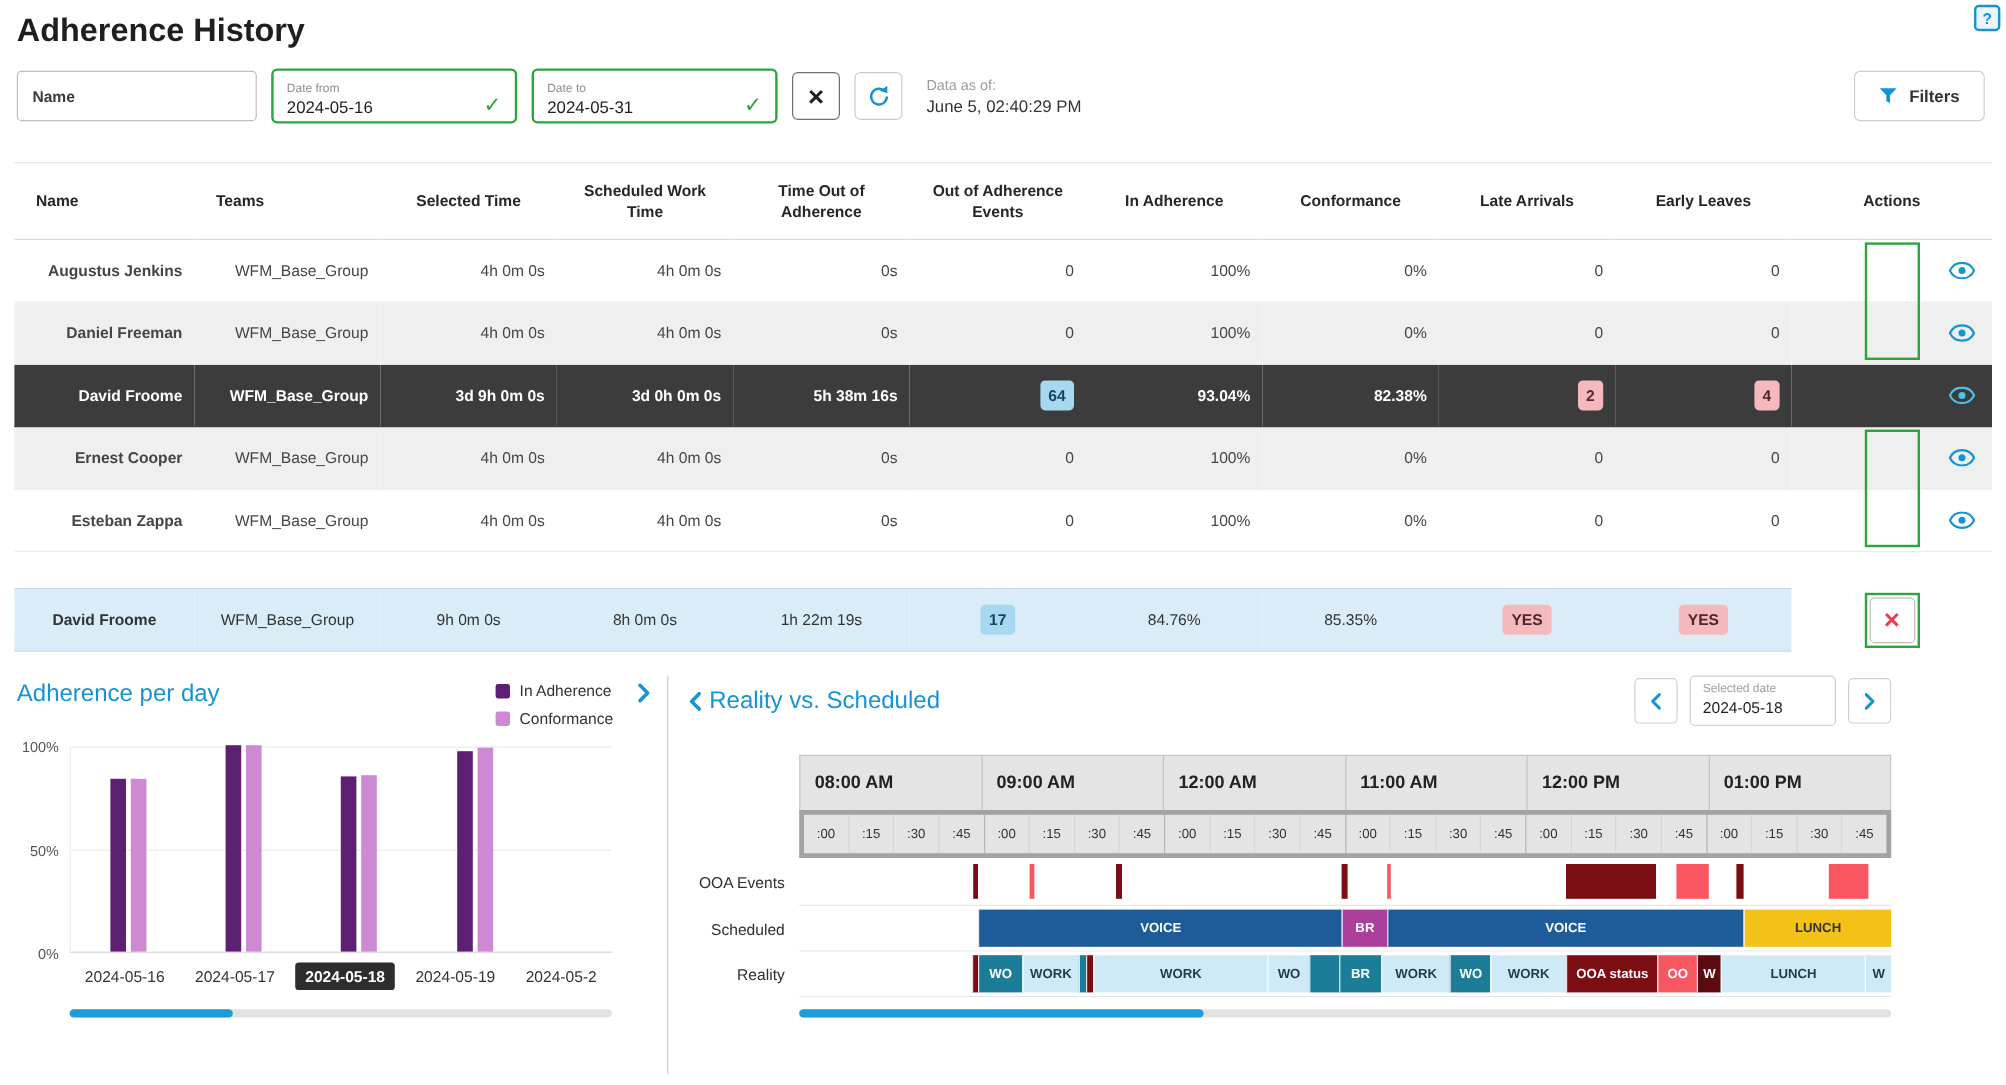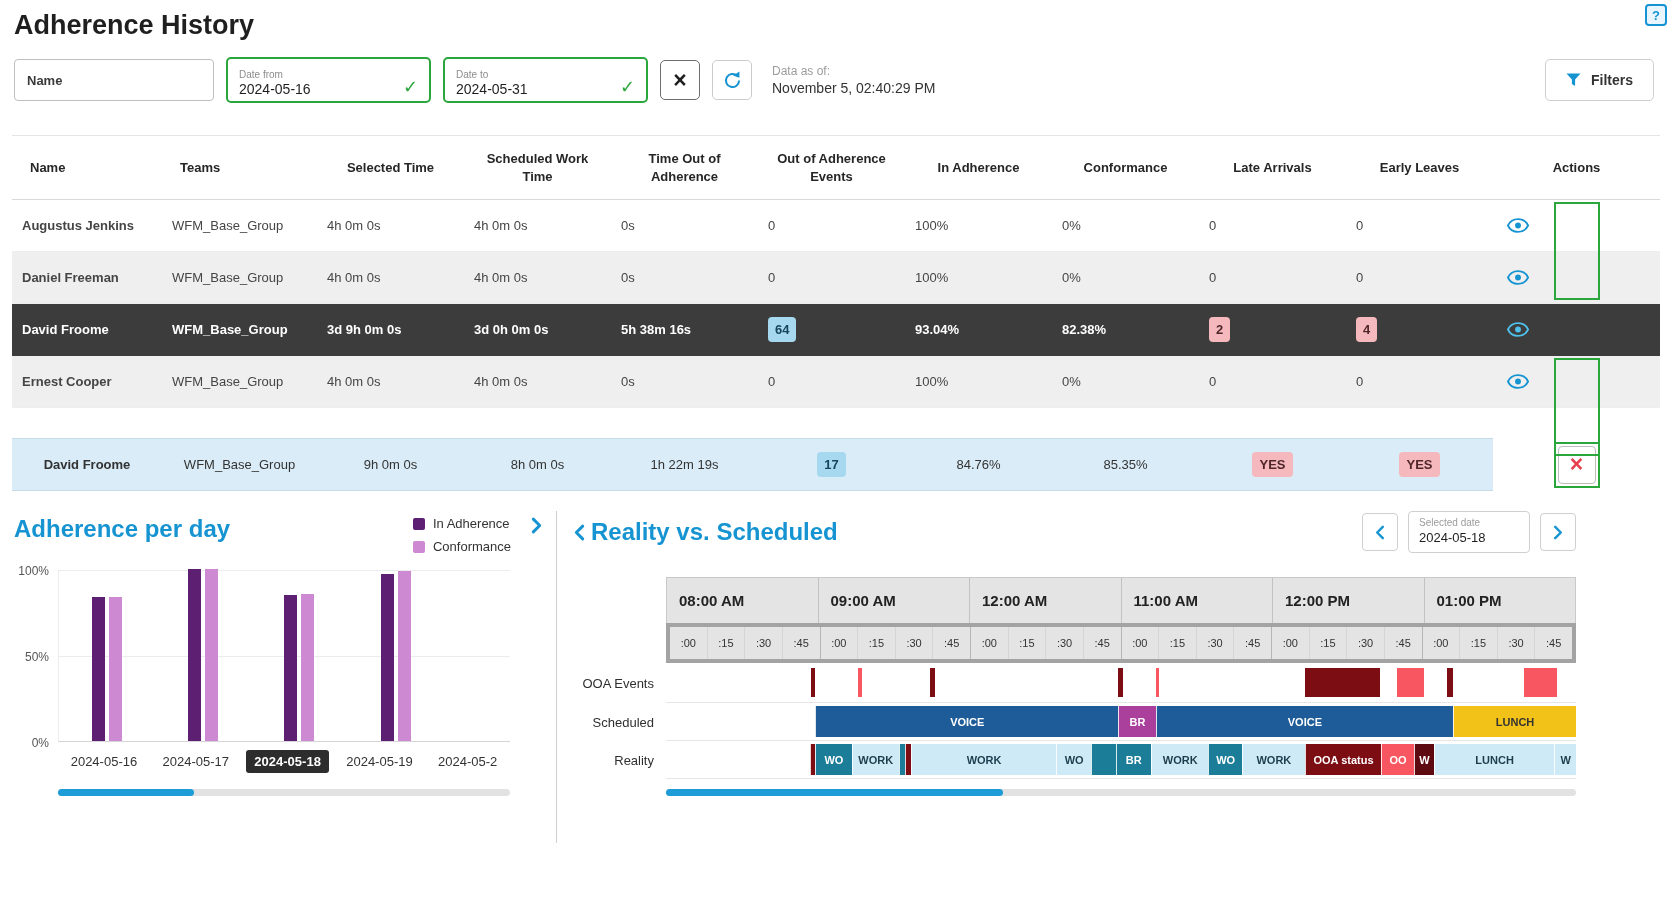--- a/index.html
+++ b/index.html
@@ -26,21 +26,21 @@
   .asof-label{font-size:12px;color:#9c9c9c}
   .asof-value{font-size:14px;color:#333;margin-top:2px}
   .filters-btn{margin-left:auto;margin-right:4px;height:42px;padding:0 20px;border:1px solid #cfcfcf;border-radius:5px;background:#fff;display:flex;align-items:center;gap:10px;font-size:14px;font-weight:700;color:#333;cursor:pointer}
   .filters-btn .funnel{color:var(--accent);display:flex}
 
   
   .table-wrap{position:relative;margin:32px 12px 0 12px}
   table.grid,table.detail{width:1648px;border-collapse:collapse;table-layout:fixed}
   .grid thead th{height:64px;font-size:13px;font-weight:700;color:#262626;vertical-align:middle;border-top:1px solid #e4e4e4;border-bottom:1px solid #d9d9d9;padding:0 10px;line-height:1.35;text-align:center}
   .grid thead th.left{text-align:left;padding-left:18px}
-  .grid tbody td{height:52px;font-size:13px;color:#454545;text-align:left;vertical-align:middle;border-bottom:1px solid #ededed;padding:0 10px}
+  .grid tbody td{height:52px;font-size:13px;color:#454545;text-align:right;vertical-align:middle;border-bottom:1px solid #ededed;padding:0 10px}
   .grid tbody tr:nth-child(even){background:var(--row_alt)}
   td.c-name{font-weight:700;color:#2b2b2b;text-align:left;padding-left:18px}
   td.c-team{text-align:left;color:#3d3d3d;padding-left:18px}
   td.dim{color:#8a8a8a}
   tr.selected-row,tr.selected-row:nth-child(even){background:var(--dark_row)}
   tr.selected-row td{color:#fff;border-bottom:1px solid var(--dark_row);font-weight:700}
   tr.selected-row td.c-name,tr.selected-row td.c-team{color:#fff}
   .badge{display:inline-block;min-width:18px;padding:6px 7px;border-radius:4px;font-weight:700;font-size:13px;line-height:1}
   .badge.blue{background:var(--badge_blue);color:#17455c}
   .badge.pink{background:var(--badge_pink);color:#50262b}
@@ -57,21 +57,21 @@
   .detail td.c-close{background:#fff;border-color:transparent}
   .close-annot{display:inline-block;border:2px solid var(--green);padding:2px;line-height:0}
   .close-btn{width:38px;height:38px;border:1px solid #bdbdbd;border-radius:4px;background:#fff;color:var(--close_red);font-size:23px;font-weight:700;display:flex;align-items:center;justify-content:center;cursor:pointer;line-height:1}
 
   
   .bottom{display:flex;margin-top:20px;height:332px}
   .left-panel{width:557px;border-right:1px solid #cfcfcf;padding:4px 0 0 14px}
   .right-panel{flex:1;padding:0 0 0 17px}
   .rp-inner{width:1002px}
   .panel-head{display:flex;align-items:flex-start;gap:8px}
-  .panel-title{font-size:24px;font-weight:700;color:var(--accent)}
+  .panel-title{font-size:20px;font-weight:400;color:var(--accent)}
   .legend{margin-left:auto;display:flex;flex-direction:column;gap:8px;padding-top:1px;margin-right:8px}
   .legend-row{display:flex;align-items:center;gap:8px;font-size:13px;color:#333}
   .swatch{width:12px;height:12px;border-radius:2px;display:inline-block}
   .chev-btn{background:none;border:none;color:var(--accent);cursor:pointer;padding:2px 4px;margin-right:10px;display:flex}
 
   .chart{display:flex;margin-top:16px}
   .y-axis{width:44px;height:172px;position:relative;font-size:12px;color:#555}
   .y-axis div{position:absolute;right:9px}
   .yt0{top:-6px}.yt1{top:80px}.yt2{top:166px}
   .plot{position:relative;width:452px;height:172px;border-bottom:1px solid #d4d4d4;border-left:1px solid #ededed}
@@ -155,21 +155,21 @@
     <button class="icon-btn refresh-btn">
       <span style="display:flex">
         <svg viewBox="0 0 24 24" width="21" height="21">
             <path d="M19.5 12a7.5 7.5 0 1 1-2.2-5.3" fill="none" stroke="currentColor" stroke-width="2.3"></path>
             <polygon points="19.9,1.6 19.9,8.8 12.8,6.4" fill="currentColor"></polygon>
           </svg>
       </span>
     </button>
     <div class="asof">
       <div class="asof-label">Data as of:</div>
-      <div class="asof-value">November 5, 02:40:29 PM</div>
+      <div class="asof-value">June 5, 02:40:29 PM</div>
     </div>
     <button class="filters-btn">
       <span class="funnel">
         <svg viewBox="0 0 16 15" width="15" height="14">
             <path d="M0.5 0.5h15l-5.8 6.4v7.1l-3.4-2.1V6.9Z" fill="currentColor"></path>
           </svg>
       </span>
       <span>Filters</span>
     </button>
   </div>
@@ -254,20 +254,38 @@
           <td><span class="badge pink">4</span></td>
           <td><button class="eye-btn">
                 <svg viewBox="0 0 24 16" width="22" height="15">
                   <path d="M12 1C6.5 1 2.6 4.6 1 8c1.6 3.4 5.5 7 11 7s9.4-3.6 11-7C21.4 4.6 17.5 1 12 1Z" fill="none" stroke="currentColor" stroke-width="2"></path>
                   <circle cx="12" cy="8" r="3.2" fill="currentColor"></circle>
                 </svg>
               </button></td>
         </tr>
         <tr>
           <td class="c-name">Ernest Cooper</td>
+          <td class="c-team">WFM_Base_Group</td>
+          <td>4h 0m 0s</td>
+          <td>4h 0m 0s</td>
+          <td>0s</td>
+          <td class="dim">0</td>
+          <td>100%</td>
+          <td>0%</td>
+          <td class="dim">0</td>
+          <td class="dim">0</td>
+          <td><button class="eye-btn">
+                <svg viewBox="0 0 24 16" width="22" height="15">
+                  <path d="M12 1C6.5 1 2.6 4.6 1 8c1.6 3.4 5.5 7 11 7s9.4-3.6 11-7C21.4 4.6 17.5 1 12 1Z" fill="none" stroke="currentColor" stroke-width="2"></path>
+                  <circle cx="12" cy="8" r="3.2" fill="currentColor"></circle>
+                </svg>
+              </button></td>
+        </tr>
+        <tr>
+          <td class="c-name">Esteban Zappa</td>
           <td class="c-team">WFM_Base_Group</td>
           <td>4h 0m 0s</td>
           <td>4h 0m 0s</td>
           <td>0s</td>
           <td class="dim">0</td>
           <td>100%</td>
           <td>0%</td>
           <td class="dim">0</td>
           <td class="dim">0</td>
           <td><button class="eye-btn">

